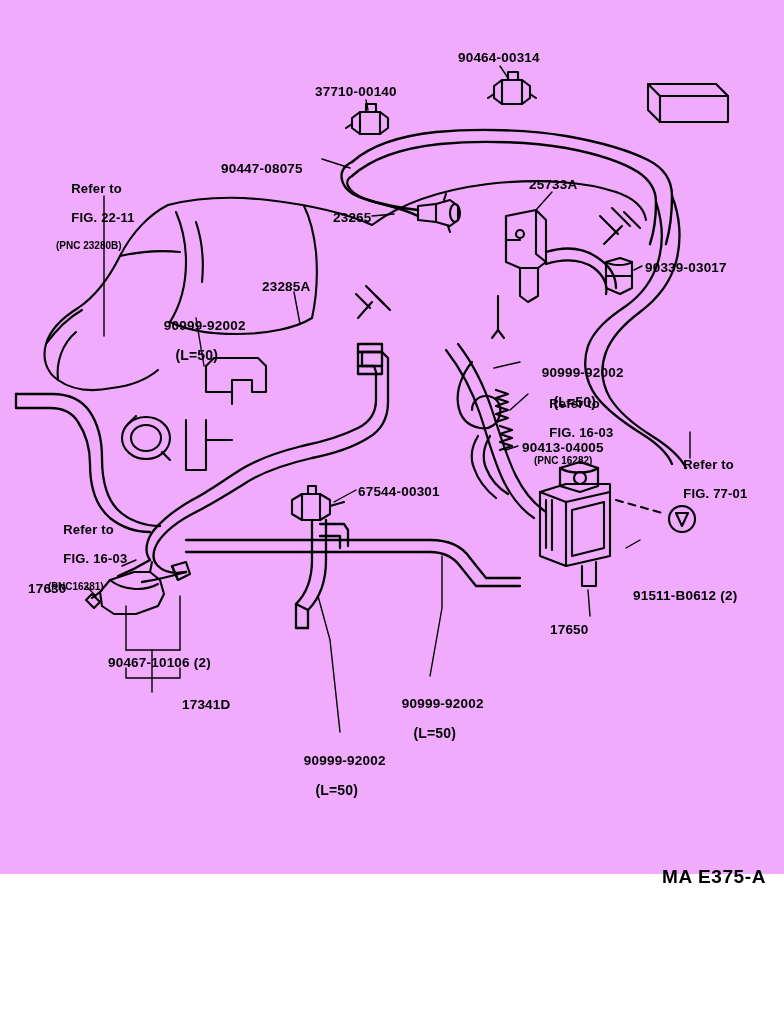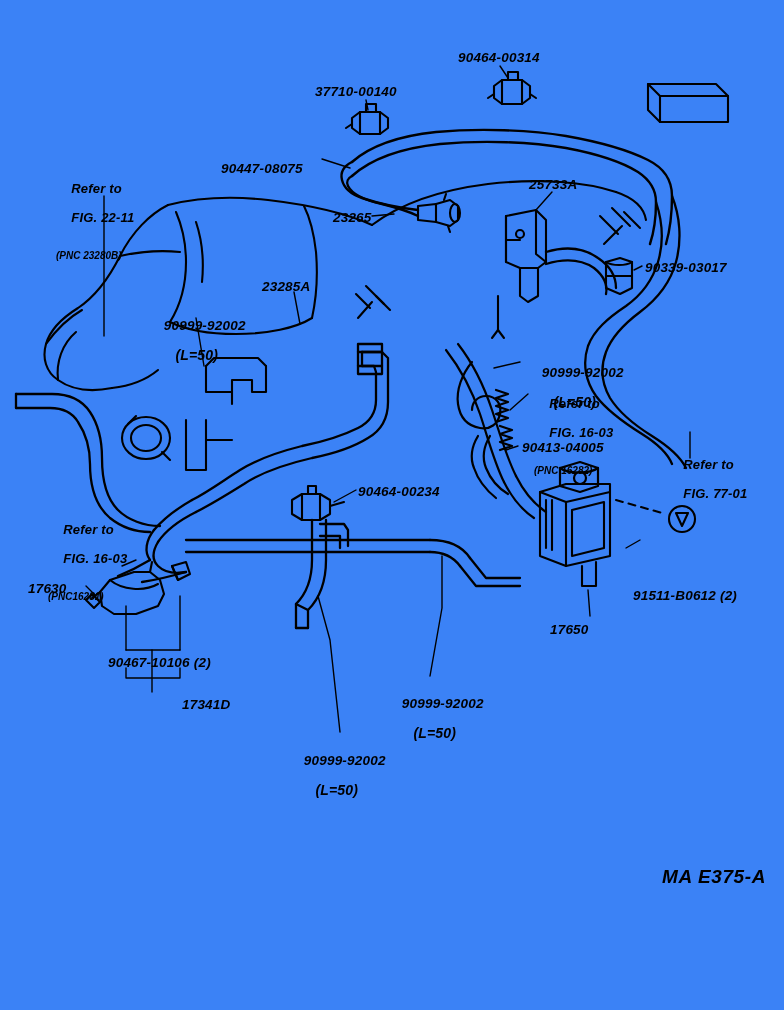--- a/index.html
+++ b/index.html
@@ -10,23 +10,22 @@
   body {
     width: 784px;
     height: 1010px;
     font-family: "Liberation Sans", sans-serif;
     color: #000000;
     overflow: hidden;
   }
   #sheet {
     position: relative;
     width: 784px;
-    height: 1010px;
-    background: #3b82f6;
-    font-style: italic;
+    height: 874px;
+    background: #f0abfc;
   }
   #artwork {
     position: absolute;
     left: 0;
     top: 0;
     width: 784px;
     height: 1010px;
   }
   .lbl {
     position: absolute;
@@ -47,21 +46,20 @@
     top: 866px;
     font-size: 19px;
     font-weight: bold;
     letter-spacing: 0.6px;
   }
   .sub {
     display: block;
     font-size: 10px;
     font-weight: bold;
     letter-spacing: 0;
-    margin-top: 10px;
   }
   .sub2 {
     display: block;
     font-size: 14px;
     font-weight: bold;
   }
 </style>
 </head>
 <body>
 
@@ -351,21 +349,21 @@
     <span>90999-92002</span>
     <span class="sub2" style="text-align:center;">(L=50)</span>
   </div>
 
   <div class="lbl code" style="left:526px; top:350px;">
     <span>90999-92002</span>
     <span class="sub2" style="text-align:center;">(L=50)</span>
   </div>
 
   <div class="lbl code" style="left:522px; top:440px;">90413-04005</div>
-  <div class="lbl code" style="left:358px; top:484px;">90464-00234</div>
+  <div class="lbl code" style="left:358px; top:484px;">67544-00301</div>
   <div class="lbl code" style="left:633px; top:550px;margin-top:38px;">91511-B0612 (2)</div>
   <div class="lbl code" style="left:28px; top:581px;">17630</div>
   <div class="lbl code" style="left:550px; top:622px;">17650</div>
   <div class="lbl code" style="left:108px; top:655px;">90467-10106 (2)</div>
   <div class="lbl code" style="left:182px; top:697px;">17341D</div>
 
   <div class="lbl code" style="left:386px; top:681px;">
     <span>90999-92002</span>
     <span class="sub2" style="text-align:center;">(L=50)</span>
   </div>

